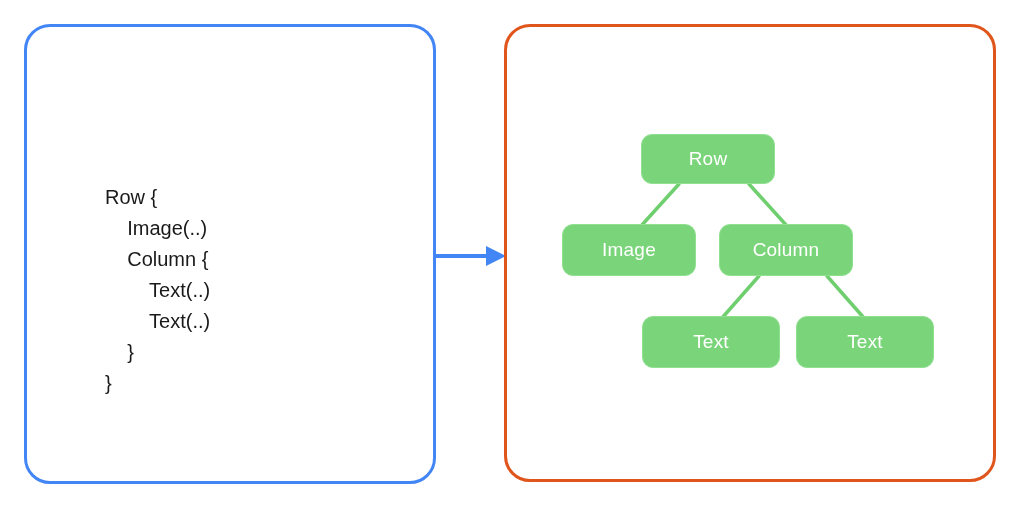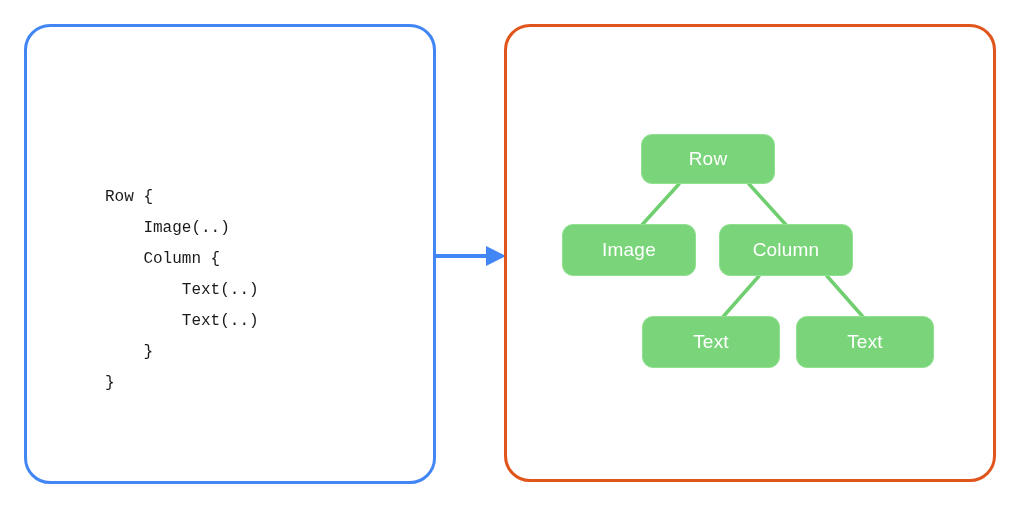--- a/index.html
+++ b/index.html
@@ -43,22 +43,22 @@
     height: 458px;
     border: 3px solid #e0551b;
   }
 
   
   #code-block {
     position: absolute;
     left: 78px;
     top: 155px;
     margin: 0;
-    font-family: Liberation Mono, monospace;
-    font-size: 16px;
+    font-family: Liberation Sans, sans-serif;
+    font-size: 20px;
     line-height: 31px;
     color: #1a1a1a;
     white-space: pre;
     letter-spacing: 0px;
   }
 
   
   #arrow {
     position: absolute;
     left: 432px;

